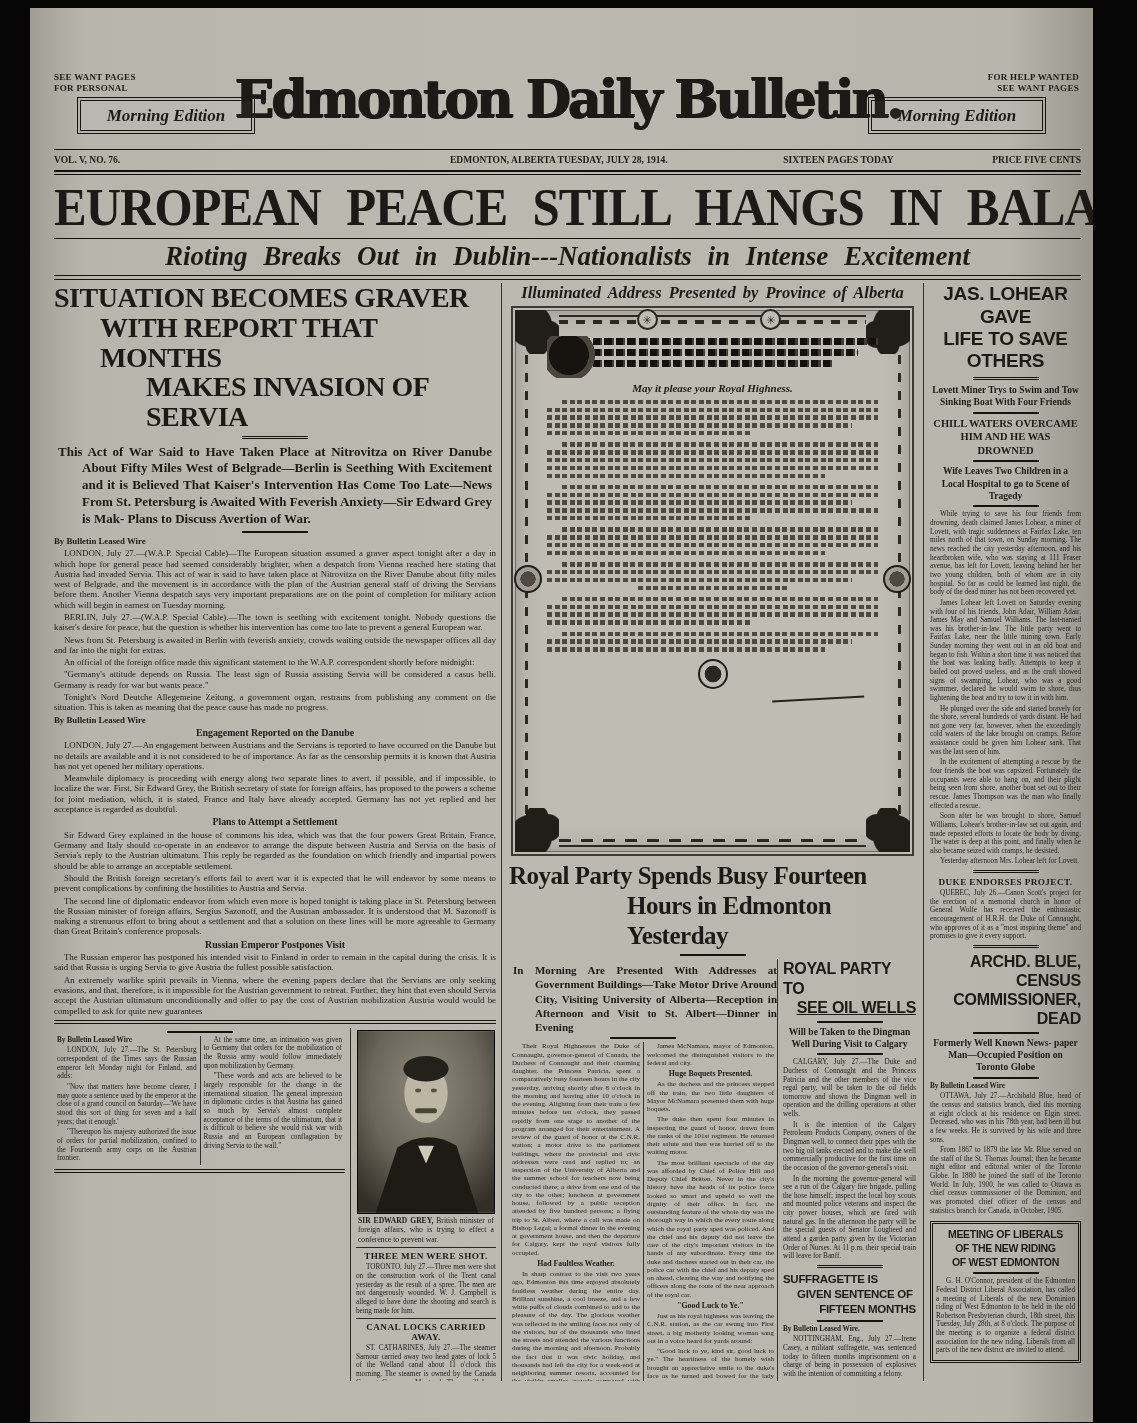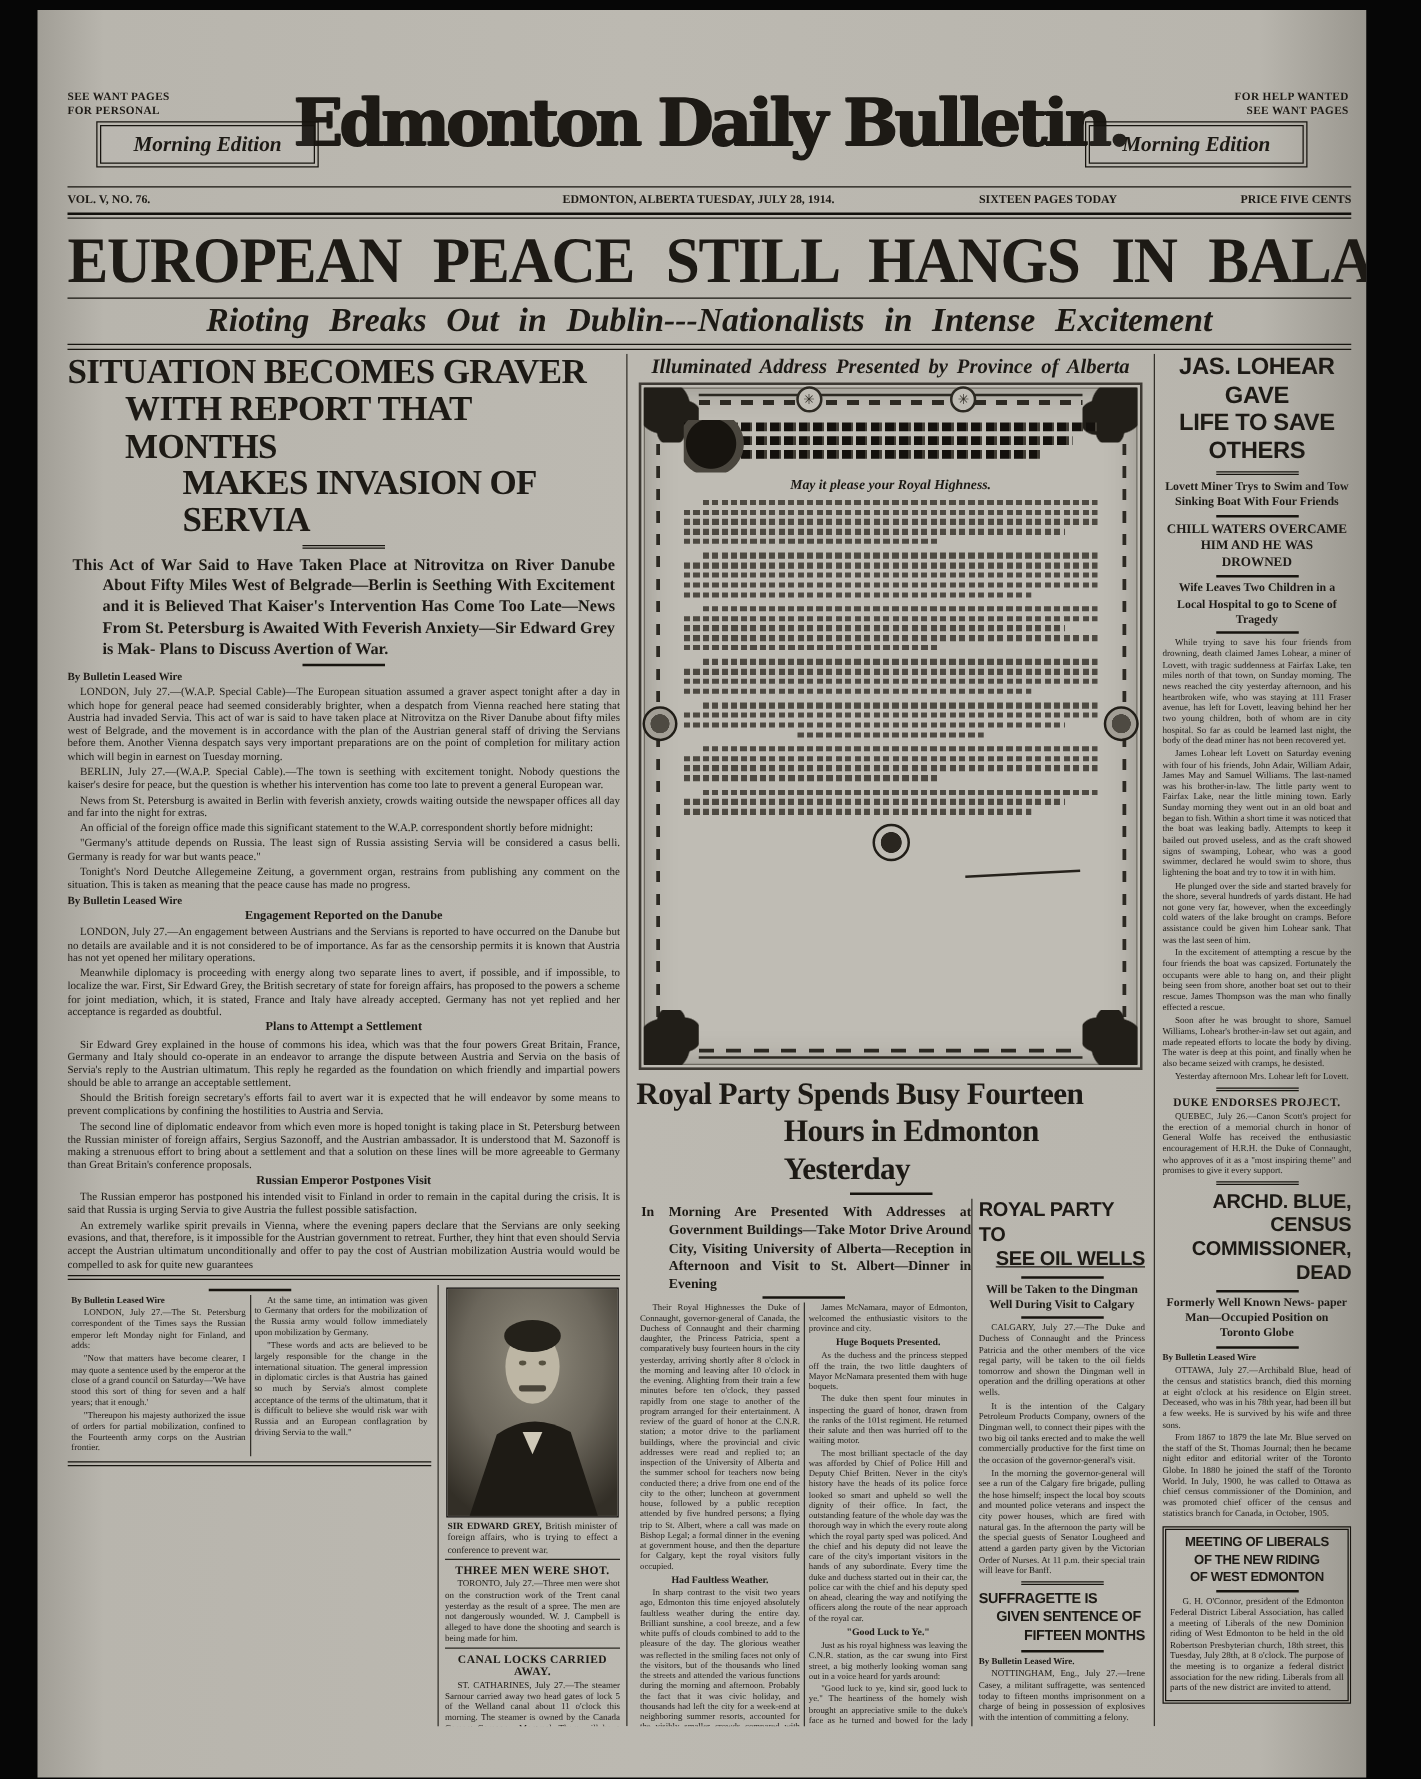--- a/index.html
+++ b/index.html
@@ -342,21 +342,21 @@
               <div class="deck deck-roy">In Morning Are Presented With Addresses at Government Buildings—Take Motor Drive Around City, Visiting University of Alberta—Reception in Afternoon and Visit to St. Albert—Dinner in Evening</div>
               <div class="sq"></div>
               <div class="royal-cols b7c">
                 <div>
                   <p class="jp">Their Royal Highnesses the Duke of Connaught, governor-general of Canada, the Duchess of Connaught and their charming daughter, the Princess Patricia, spent a comparatively busy fourteen hours in the city yesterday, arriving shortly after 8 o'clock in the morning and leaving after 10 o'clock in the evening.  Alighting from their train a few minutes before ten o'clock, they passed rapidly from one stage to another of the program arranged for their entertainment.  A review of the guard of honor at the C.N.R. station; a motor drive to the parliament buildings, where the provincial and civic addresses were read and replied to; an inspection of the University of Alberta and the summer school for teachers now being conducted there; a drive from one end of the city to the other; luncheon at government house, followed by a public reception attended by five hundred persons; a flying trip to St. Albert, where a call was made on Bishop Legal; a formal dinner in the evening at government house, and then the departure for Calgary, kept the royal visitors fully occupied.</p>
                   <div class="sh">Had Faultless Weather.</div>
                   <p class="jp">In sharp contrast to the visit two years ago, Edmonton this time enjoyed absolutely faultless weather during the entire day.  Brilliant sunshine, a cool breeze, and a few white puffs of clouds combined to add to the pleasure of the day.  The glorious weather was reflected in the smiling faces not only of the visitors, but of the thousands who lined the streets and attended the various functions during the morning and afternoon. Probably the fact that it was civic holiday, and thousands had left the city for a week-end at neighboring summer resorts, accounted for the visibly smaller crowds compared with those two years ago.</p>
 
                 </div>
                 <div>
-                  <p class="jp">James McNamara, mayor of Edmonton, welcomed the enthusiastic visitors to the province and city.</p>
+                  <p class="jp">James McNamara, mayor of Edmonton, welcomed the distinguished visitors to the federal and city.</p>
                   <div class="sh">Huge Boquets Presented.</div>
                   <p class="jp">As the duchess and the princess stepped off the train, the two little daughters of Mayor McNamara presented them with huge boquets.</p>
                   <p class="jp">The duke then spent four minutes in inspecting the guard of honor, drawn from the ranks of the 101st regiment.  He returned their salute and then was hurried off to the waiting motor.</p>
                   <p class="jp">The most brilliant spectacle of the day was afforded by Chief of Police Hill and Deputy Chief Britten.  Never in the city's history have the heads of its police force looked so smart and upheld so well the dignity of their office.  In fact, the outstanding feature of the whole day was the thorough way in which the every route along which the royal party sped was policed.  And the chief and his deputy did not leave the care of the city's important visitors in the hands of any subordinate.  Every time the duke and duchess started out in their car, the police car with the chief and his deputy sped on ahead, clearing the way and notifying the officers along the route of the near approach of the royal car.</p>
                   <div class="sh">"Good Luck to Ye."</div>
                   <p class="jp">Just as his royal highness was leaving the C.N.R. station, as the car swung into First street, a big motherly looking woman sang out in a voice heard for yards around:</p>
                   <p class="jp">"Good luck to ye, kind sir, good luck to ye."  The heartiness of the homely wish brought an appreciative smile to the duke's face as he turned and bowed for the lady alone.</p>
 
                 </div>
               </div>

